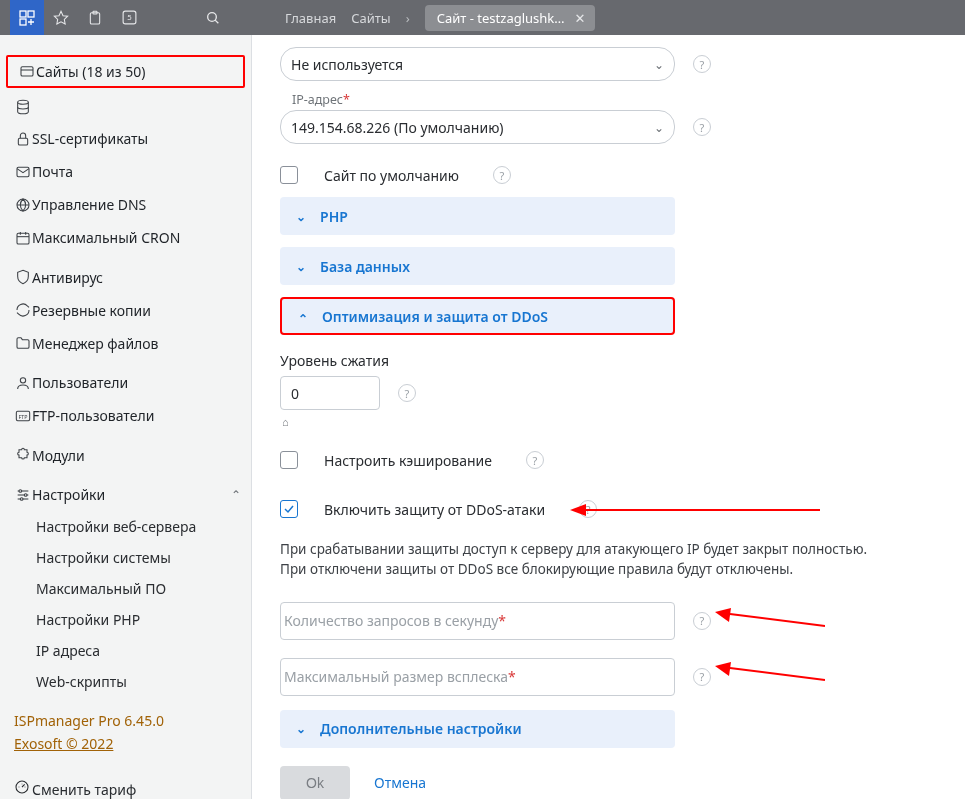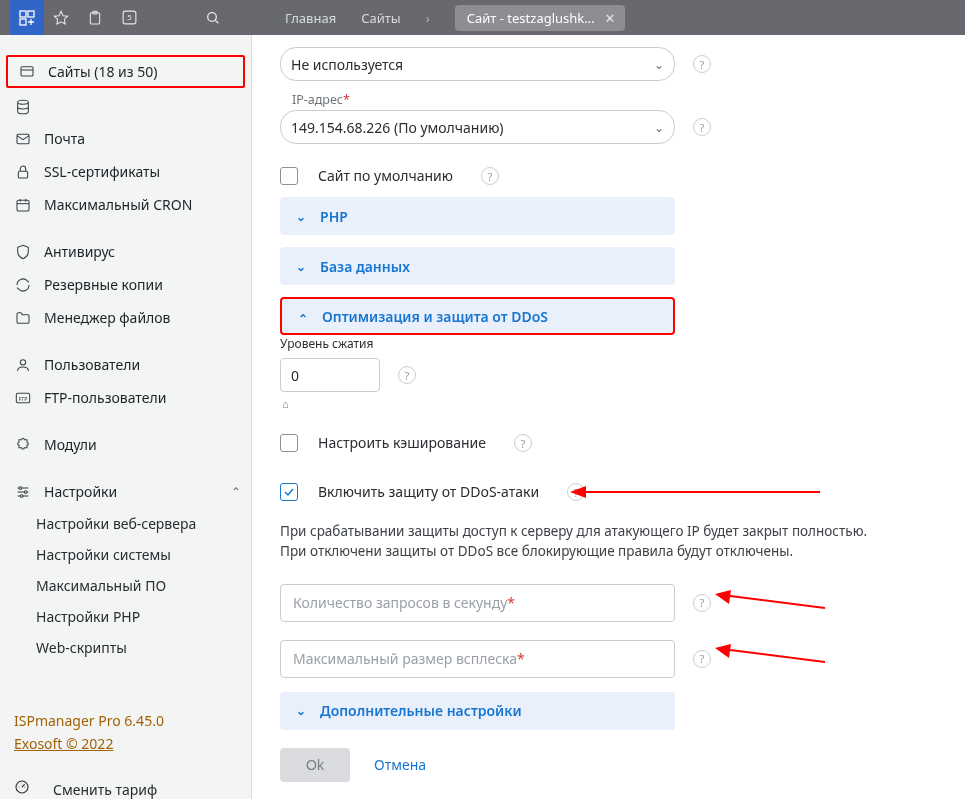--- a/index.html
+++ b/index.html
@@ -17,62 +17,62 @@
     --tab-active:#8c8e92;
     --red-hi:#ff0000;
     --btn-grey:#d9dbde;
   }
   *{box-sizing:border-box}
   html,body{margin:0;padding:0;width:965px;height:799px;overflow:hidden;font-family:system-ui,-apple-system,"Segoe UI",Roboto,sans-serif;font-size:14px;color:var(--text);background:#fff}
   
   .topbar{height:35px;background:var(--topbar);color:#e6e7e9;display:flex;align-items:center;padding:0 10px;gap:0}
   .topbar .tool{width:34px;height:35px;display:flex;align-items:center;justify-content:center;color:#e6e7e9}
   .topbar .tool.first{background:#2f66c8;}
-  .crumbs{display:flex;align-items:center;margin-left:55px;gap:25px;font-size:13px}
+  .crumbs{display:flex;align-items:center;margin-left:55px;gap:15px;font-size:13px}
   .crumb{color:#d6d8db}
   .crumb.sep{color:#b8bbbe}
   .tab-chip{display:flex;align-items:center;gap:10px;background:var(--tab-active);color:#fff;padding:4px 10px 4px 12px;border-radius:4px}
   .tab-chip .x{font-size:13px;color:#e6e7e9}
   
   .layout{display:flex;height:calc(799px - 35px)}
   .sidebar{width:252px;background:var(--sidebar);border-right:1px solid var(--border);display:flex;flex-direction:column;padding-top:20px;font-size:14px;color:var(--sidebar-fg)}
   .content-wrap{flex:1;display:flex;flex-direction:column;overflow:hidden}
   .content{flex:1;padding:12px 28px 20px 28px;overflow:hidden}
 
-  .side-item{display:flex;align-items:center;gap:12px;padding:7px 10px 7px 14px;cursor:pointer}
+  .side-item{display:flex;align-items:center;gap:0;padding:7px 10px 7px 14px;cursor:pointer}
   .side-item .ico{width:18px;display:flex;justify-content:center;color:#3e4247}
   .side-item .lbl{flex:1}
   .side-item .chev{color:#6d7277;font-size:12px}
   .side-sub{padding:6px 10px 6px 36px;cursor:pointer;color:#2a2d31}
   .side-gap{height:14px}
   .side-highlight{border:2px solid var(--red-hi);border-radius:2px;margin:0 6px 4px 6px;padding:5px 6px}
   .side-highlight .side-item{padding:0 0 0 4px}
   .side-footer{margin-top:auto;padding:14px 14px 16px;font-size:14px;color:#a16207}
   .side-footer .line{margin-bottom:4px}
   .side-footer .u{text-decoration:underline}
-  .tarif{display:flex;align-items:center;gap:23px;padding:6px 14px 0 14px;color:#2a2d31}
+  .tarif{display:flex;align-items:center;gap:2px;padding:6px 14px 0 14px;color:#2a2d31}
 
   
   .row{display:flex;align-items:center;gap:10px}
   .field{width:395px;height:34px;border:1px solid var(--field-border);border-radius:16px;display:flex;align-items:center;padding:0 10px;background:#fff;color:var(--text)}
   .field .caret{margin-left:auto;color:#6d7277;font-size:12px}
   .help{width:18px;height:18px;border:1px solid #c9ced4;border-radius:50%;display:flex;align-items:center;justify-content:center;color:#9aa0a6;font-size:11px;margin-left:8px}
   .lblsmall{font-size:12.5px;color:var(--muted);margin-top:10px;margin-left:12px}
   .lblsmall .req{color:var(--req)}
   .section-bar{width:395px;height:38px;background:var(--blue-bg);border-radius:4px;display:flex;align-items:center;padding:0 16px;color:var(--blue);font-weight:600;gap:14px;margin-top:12px;font-size:14px;cursor:pointer}
   .section-bar .arrow{font-size:12px}
   .section-bar.hl{border:2px solid var(--red-hi);width:395px}
   .cb{width:18px;height:18px;border:1.5px solid #8a9099;border-radius:3px;display:inline-flex;align-items:center;justify-content:center;flex:0 0 18px}
   .cb.checked{border-color:var(--blue)}
   .cb.checked svg{display:block}
   .cb svg{display:none}
-  .cbrow{display:flex;align-items:flex-end;gap:20px;margin-top:16px}
+  .cbrow{display:flex;align-items:flex-start;gap:26px;margin-top:16px}
   .cbrow .txt{color:var(--text)}
   .small-input{width:100px;height:34px;border:1px solid var(--field-border);border-radius:4px;padding:0 10px;display:flex;align-items:center}
-  .ph-field{width:395px;height:38px;border:1px solid var(--field-border);border-radius:4px;display:flex;align-items:center;padding:0 12px;color:var(--placeholder)}
+  .ph-field{width:395px;height:38px;border:1px solid var(--field-border);border-radius:4px;display:flex;align-items:center;padding:0 3px;color:var(--placeholder)}
   .ph-field .req{color:var(--req)}
   .desc{font-size:13.5px;color:#3e4247;line-height:1.5;margin-top:20px;max-width:610px}
   .btnrow{display:flex;align-items:center;gap:24px;margin-top:18px}
   .btn-ok{background:var(--btn-grey);color:#7a7e83;border:none;border-radius:4px;width:70px;height:34px;font-size:14px}
   .btn-cancel{color:var(--blue);cursor:pointer}
   .lock{font-size:11px;color:#7a7e83;margin-top:4px;margin-left:2px}
 
   
   .red-arrow{position:absolute;pointer-events:none}
 
@@ -146,34 +146,43 @@
           <svg width="16" height="16" viewBox="0 0 24 24" fill="none" stroke="currentColor" stroke-width="1.6">
             <ellipse cx="12" cy="5" rx="8" ry="3"></ellipse>
             <path d="M4 5v14c0 1.7 3.6 3 8 3s8-1.3 8-3V5"></path>
             <path d="M4 12c0 1.7 3.6 3 8 3s8-1.3 8-3"></path>
           </svg>
         </span>
     </div>
     <div class="side-item">
       <span class="ico">
           <svg width="16" height="16" viewBox="0 0 24 24" fill="none" stroke="currentColor" stroke-width="1.6">
+            <rect x="5" y="11" width="14" height="10" rx="2"></rect>
+            <path d="M8 11V7a4 4 0 018 0v4"></path>
+          </svg>
+        </span>
+      <span class="lbl">SSL-сертификаты</span>
+    </div>
+    <div class="side-item">
+      <span class="ico">
+          <svg width="16" height="16" viewBox="0 0 24 24" fill="none" stroke="currentColor" stroke-width="1.6">
             <rect x="3" y="5" width="18" height="14" rx="2"></rect>
             <polyline points="3 7 12 13 21 7"></polyline>
           </svg>
         </span>
       <span class="lbl">Почта</span>
     </div>
     <div class="side-item">
       <span class="ico">
           <svg width="16" height="16" viewBox="0 0 24 24" fill="none" stroke="currentColor" stroke-width="1.6">
-            <rect x="5" y="11" width="14" height="10" rx="2"></rect>
-            <path d="M8 11V7a4 4 0 018 0v4"></path>
-          </svg>
-        </span>
-      <span class="lbl">SSL-сертификаты</span>
+            <circle cx="12" cy="12" r="9"></circle>
+            <path d="M3 12h18M12 3c2.5 2.5 4 5.5 4 9s-1.5 6.5-4 9c-2.5-2.5-4-5.5-4-9s1.5-6.5 4-9z"></path>
+          </svg>
+        </span>
+      <span class="lbl">Управление DNS</span>
     </div>
     <div class="side-item">
       <span class="ico">
           <svg width="16" height="16" viewBox="0 0 24 24" fill="none" stroke="currentColor" stroke-width="1.6">
             <rect x="3" y="5" width="18" height="16" rx="2"></rect>
             <line x1="3" y1="10" x2="21" y2="10"></line>
             <line x1="8" y1="3" x2="8" y2="7"></line>
             <line x1="16" y1="3" x2="16" y2="7"></line>
           </svg>
         </span>
@@ -252,20 +261,21 @@
             <circle cx="10" cy="18" r="2" fill="#f3f4f4"></circle>
           </svg>
         </span>
       <span class="lbl" style="font-weight:400">Настройки</span>
       <span class="chev">⌃</span>
     </div>
     <div class="side-sub">Настройки веб-сервера</div>
     <div class="side-sub">Настройки системы</div>
     <div class="side-sub">Максимальный ПО</div>
     <div class="side-sub">Настройки PHP</div>
+    <div class="side-sub">IP адреса</div>
     <div class="side-sub">Web-скрипты</div>
 
     <div class="side-footer">
       <div class="line">ISPmanager Pro 6.45.0</div>
       <div class="line u">Exosoft © 2022</div>
     </div>
     <div class="tarif">
       <span><svg width="16" height="16" viewBox="0 0 24 24" fill="none" stroke="currentColor" stroke-width="1.6">
             <circle cx="12" cy="12" r="9"></circle>
             <path d="M12 12l4-4M12 7v1M7 12h1M17 12h-1"></path>
@@ -306,21 +316,21 @@
       </div>
       <div class="section-bar">
         <span class="arrow">⌄</span>
         <span>База данных</span>
       </div>
       <div class="section-bar hl">
         <span class="arrow" style="transform:translateY(2px)">⌃</span>
         <span>Оптимизация и защита от DDoS</span>
       </div>
 
-      <div style="margin-top:0;font-size:12px;color:var(--text)">Уровень сжатия</div>
+      <div style="margin-top:16px;font-size:14px;color:var(--text)">Уровень сжатия</div>
       <div class="row" style="margin-top:6px">
         <div class="small-input">
             <span>0</span>
           </div>
         <span class="help">?</span>
       </div>
       <div class="lock">⌂</div>
 
       <div class="cbrow" style="margin-top:22px">
         <span class="cb"></span>

